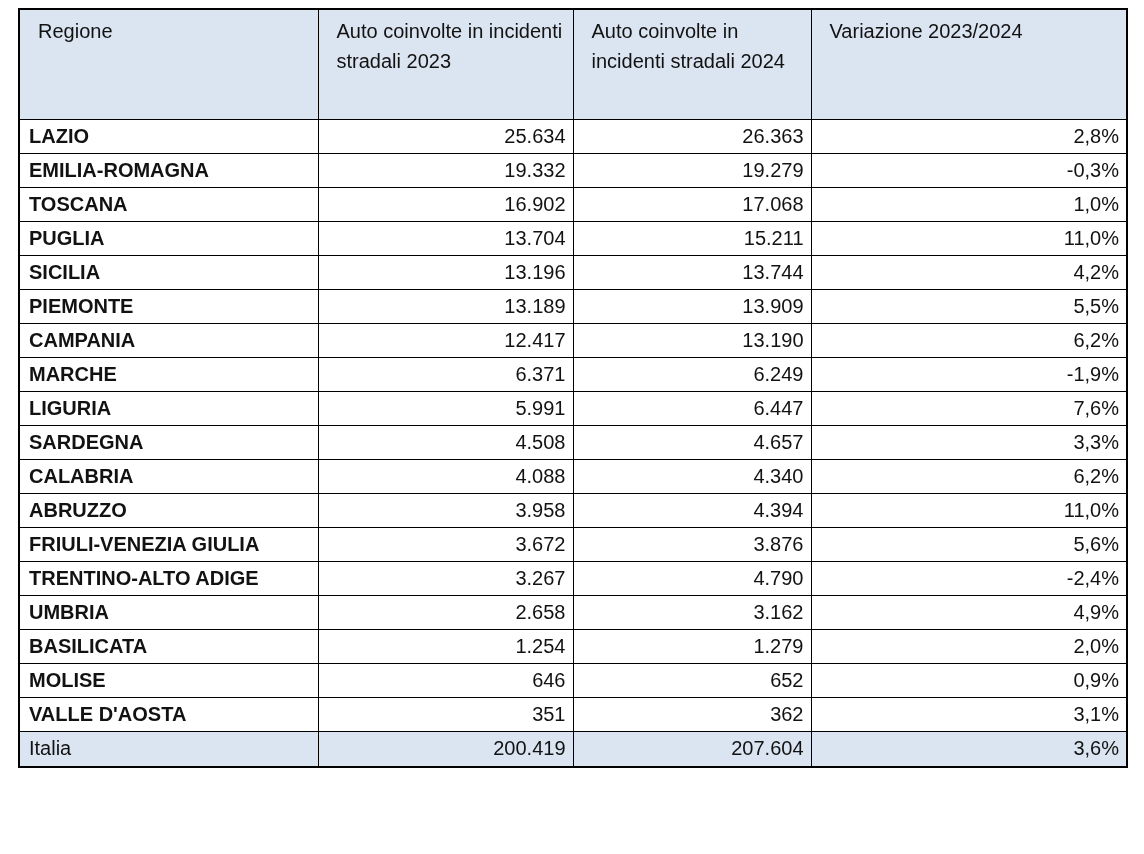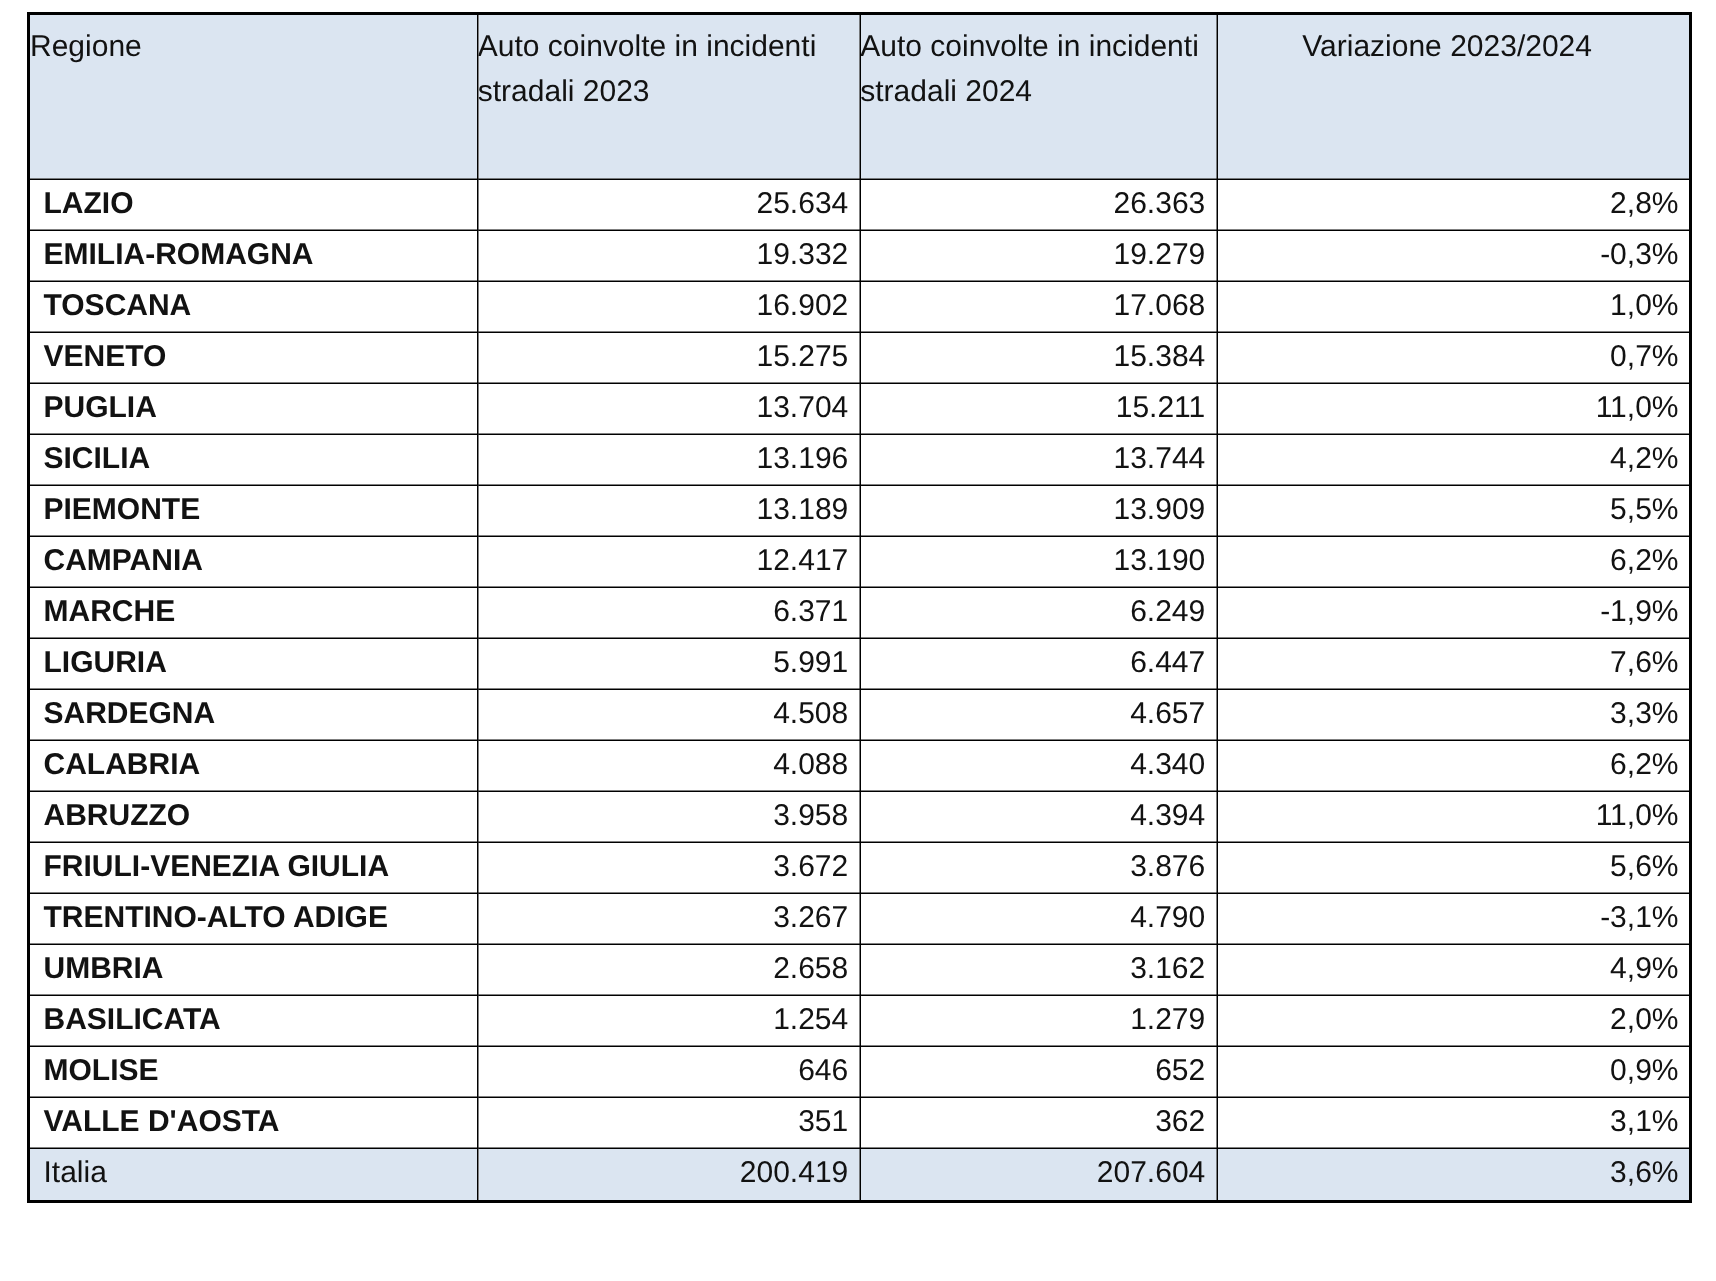--- a/index.html
+++ b/index.html
@@ -38,24 +38,24 @@
     overflow: hidden;
   }
   thead th {
     background: var(--header-bg);
     height: 110px;
     vertical-align: top;
     font-size: 20px;
     font-weight: 400;
     text-align: left;
     line-height: 30px;
-    padding: 6px 8px 4px 0;
+    padding: 6px 8px 4px 18px;
   }
   thead th.bold { font-weight: 400; }
-  thead th.right { text-align: center; }
+  thead th.right { text-align: left; }
   tbody td, tfoot td {
     height: 34px;
     font-size: 20px;
     padding: 2px 8px 2px 9px;
     white-space: nowrap;
   }
   td.region {
     font-weight: 700;
     text-align: left;
   }
@@ -105,26 +105,20 @@
           <td class="num">19.279</td>
           <td class="num">-0,3%</td>
         </tr>
         <tr>
           <td class="region">TOSCANA</td>
           <td class="num">16.902</td>
           <td class="num">17.068</td>
           <td class="num">1,0%</td>
         </tr>
         <tr>
-          <td class="region">VENETO</td>
-          <td class="num">15.275</td>
-          <td class="num">15.384</td>
-          <td class="num">0,7%</td>
-        </tr>
-        <tr>
           <td class="region">PUGLIA</td>
           <td class="num">13.704</td>
           <td class="num">15.211</td>
           <td class="num">11,0%</td>
         </tr>
         <tr>
           <td class="region">SICILIA</td>
           <td class="num">13.196</td>
           <td class="num">13.744</td>
           <td class="num">4,2%</td>
@@ -174,21 +168,21 @@
         <tr>
           <td class="region">FRIULI-VENEZIA GIULIA</td>
           <td class="num">3.672</td>
           <td class="num">3.876</td>
           <td class="num">5,6%</td>
         </tr>
         <tr>
           <td class="region">TRENTINO-ALTO ADIGE</td>
           <td class="num">3.267</td>
           <td class="num">4.790</td>
-          <td class="num">-3,1%</td>
+          <td class="num">-2,4%</td>
         </tr>
         <tr>
           <td class="region">UMBRIA</td>
           <td class="num">2.658</td>
           <td class="num">3.162</td>
           <td class="num">4,9%</td>
         </tr>
         <tr>
           <td class="region">BASILICATA</td>
           <td class="num">1.254</td>

